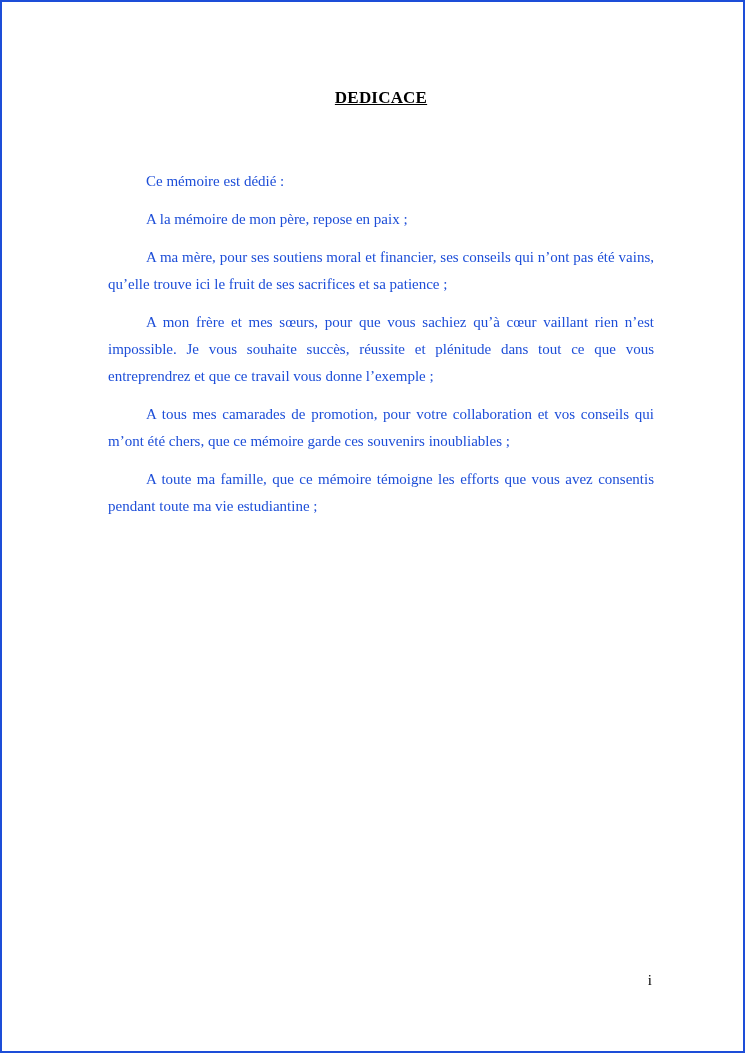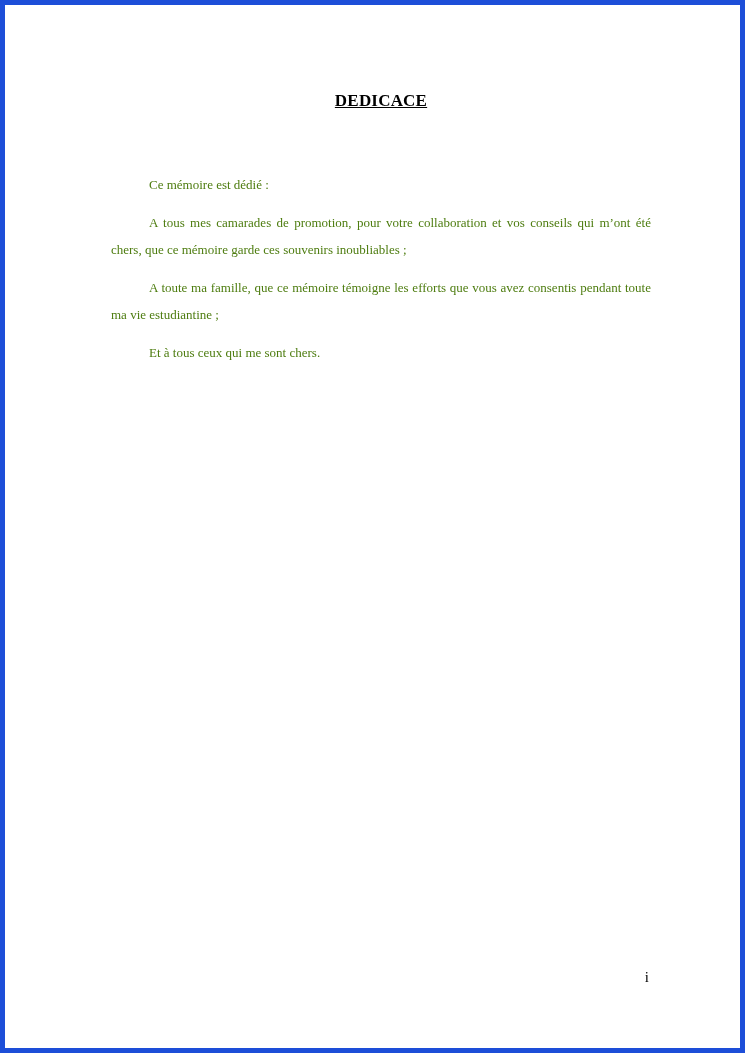--- a/index.html
+++ b/index.html
@@ -5,61 +5,63 @@
   * { margin: 0; padding: 0; box-sizing: border-box; }
   html, body {
     background: #ffffff;
     font-family: "Liberation Serif", "DejaVu Serif", serif;
   }
   .page {
     position: relative;
     width: 745px;
     height: 1053px;
     background: #ffffff;
-    border: 5px solid #1d4ed8;
+    border: 2px solid #1d4ed8;
     overflow: hidden;
   }
   .content {
     position: absolute;
     top: 86px;
     left: 106px;
     right: 89px;
   }
   .doc-title {
     font-size: 17px;
     font-weight: bold;
     text-decoration: underline;
     text-align: center;
     letter-spacing: 0.2px;
     color: #000000;
     margin-bottom: 60px;
   }
   .doc-paragraph {
-    font-size: 13px;
+    font-size: 15px;
     line-height: 27px;
-    color: #4d7c0f;
+    color: #1d4ed8;
     text-align: justify;
     text-indent: 38px;
     margin-bottom: 11px;
   }
   .page-number {
     position: absolute;
     bottom: 62px;
     right: 91px;
     font-size: 15px;
     color: #000000;
   }
 </style>
 </head>
 <body>
 
 <div class="page">
   <div class="content">
     <h1 class="doc-title">DEDICACE</h1>
 
     <p class="doc-paragraph">Ce mémoire est dédié :</p>
+    <p class="doc-paragraph">A la mémoire de mon père, repose en paix ;</p>
+    <p class="doc-paragraph">A ma mère, pour ses soutiens moral et financier, ses conseils qui n’ont pas été vains, qu’elle trouve ici le fruit de ses sacrifices et sa patience ;</p>
+    <p class="doc-paragraph">A mon frère et mes sœurs, pour que vous sachiez qu’à cœur vaillant rien n’est impossible. Je vous souhaite succès, réussite et plénitude dans tout ce que vous entreprendrez et que ce travail vous donne l’exemple ;</p>
     <p class="doc-paragraph">A tous mes camarades de promotion, pour votre collaboration et vos conseils qui m’ont été chers, que ce mémoire garde ces souvenirs inoubliables ;</p>
     <p class="doc-paragraph">A toute ma famille, que ce mémoire témoigne les efforts que vous avez consentis pendant toute ma vie estudiantine ;</p>
-    <p class="doc-paragraph">Et à tous ceux qui me sont chers.</p>
   </div>
 
   <div class="page-number">i</div>
 </div>
 
 </body></html>

